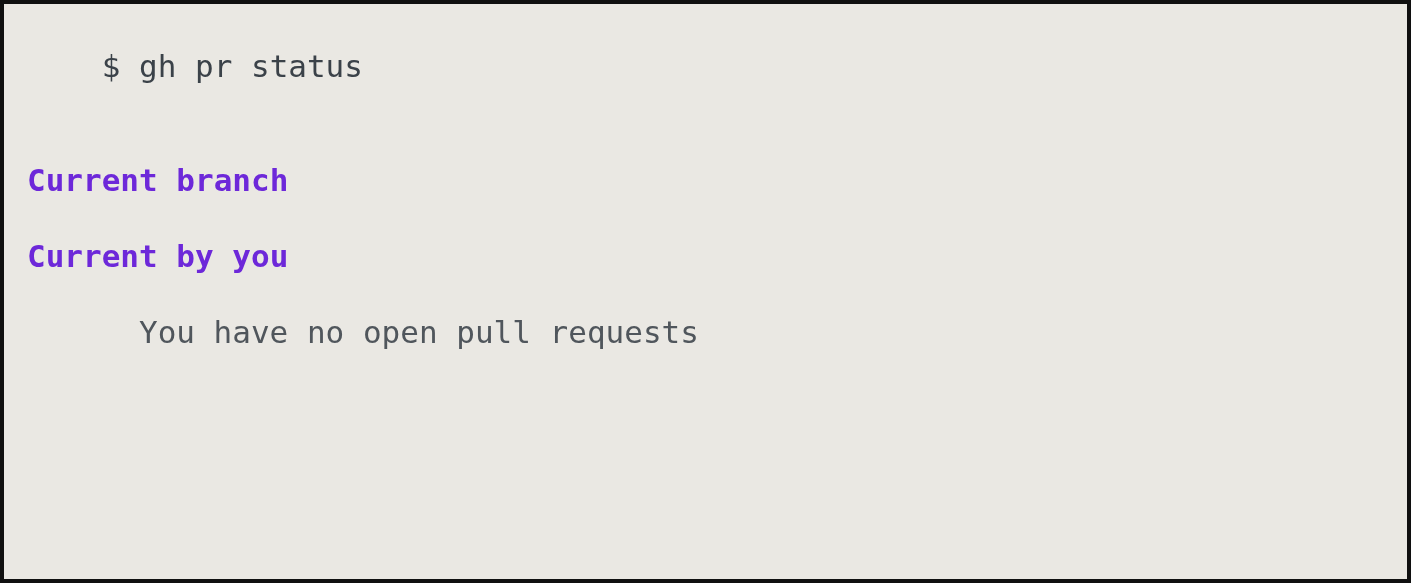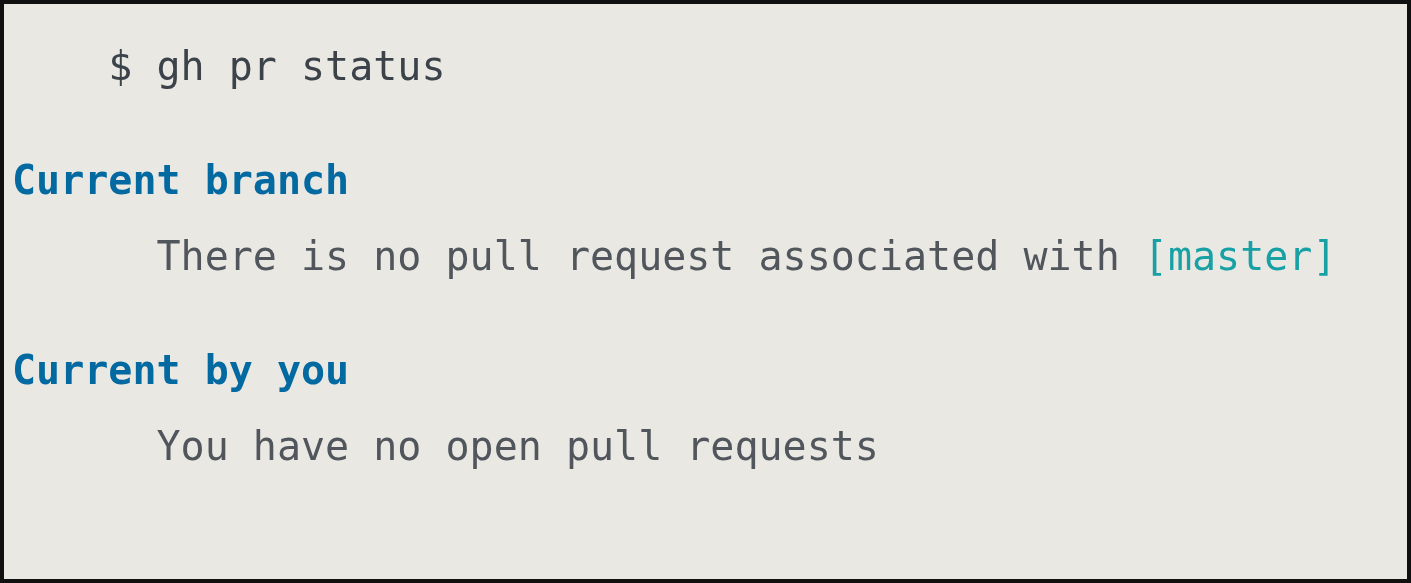--- a/index.html
+++ b/index.html
@@ -2,48 +2,45 @@
 <html><head>
 <meta charset="utf-8">
 <style>
   * { margin: 0; padding: 0; box-sizing: border-box; }
   html, body { width: 1411px; height: 583px; background: #ffffff; }
   .terminal {
     width: 1411px;
     height: 583px;
     border: 4px solid #101010;
     background: #eae8e3;
-    padding: 5px 0 0 8px;
+    padding: 5px 0 0 23px;
     font-family: "DejaVu Sans Mono", "Liberation Mono", monospace;
-    font-size: 40px;
+    font-size: 31px;
     line-height: 38px;
     color: #3b4249;
     overflow: hidden;
   }
   .line { white-space: pre; }
   .gap { margin-top: 38px; }          
   .indent { padding-left: 2ch; }      
-  .heading { font-weight: bold; color: #0369a1; }
+  .heading { font-weight: bold; color: #6d28d9; }
   .dim   { color: #50565c; }
   .cyan  { color: #18a1a4; }
   .ml1 { margin-left: 1ch; }          
 </style>
 </head>
 <body>
 
 <div class="terminal">
 
   <div class="line">
     <span>$</span><span class="ml1">gh pr status</span>
   </div>
 
 
   <div class="line gap heading">Current branch</div>
-  <div class="line indent dim">
-    <span>There is no pull request associated with</span><span class="cyan ml1">[master]</span>
-  </div>
 
   <div class="line gap heading">Current by you</div>
   <div class="line indent dim">
     <span>You have no open pull requests</span>
   </div>
 
 </div>
 
 </body></html>

